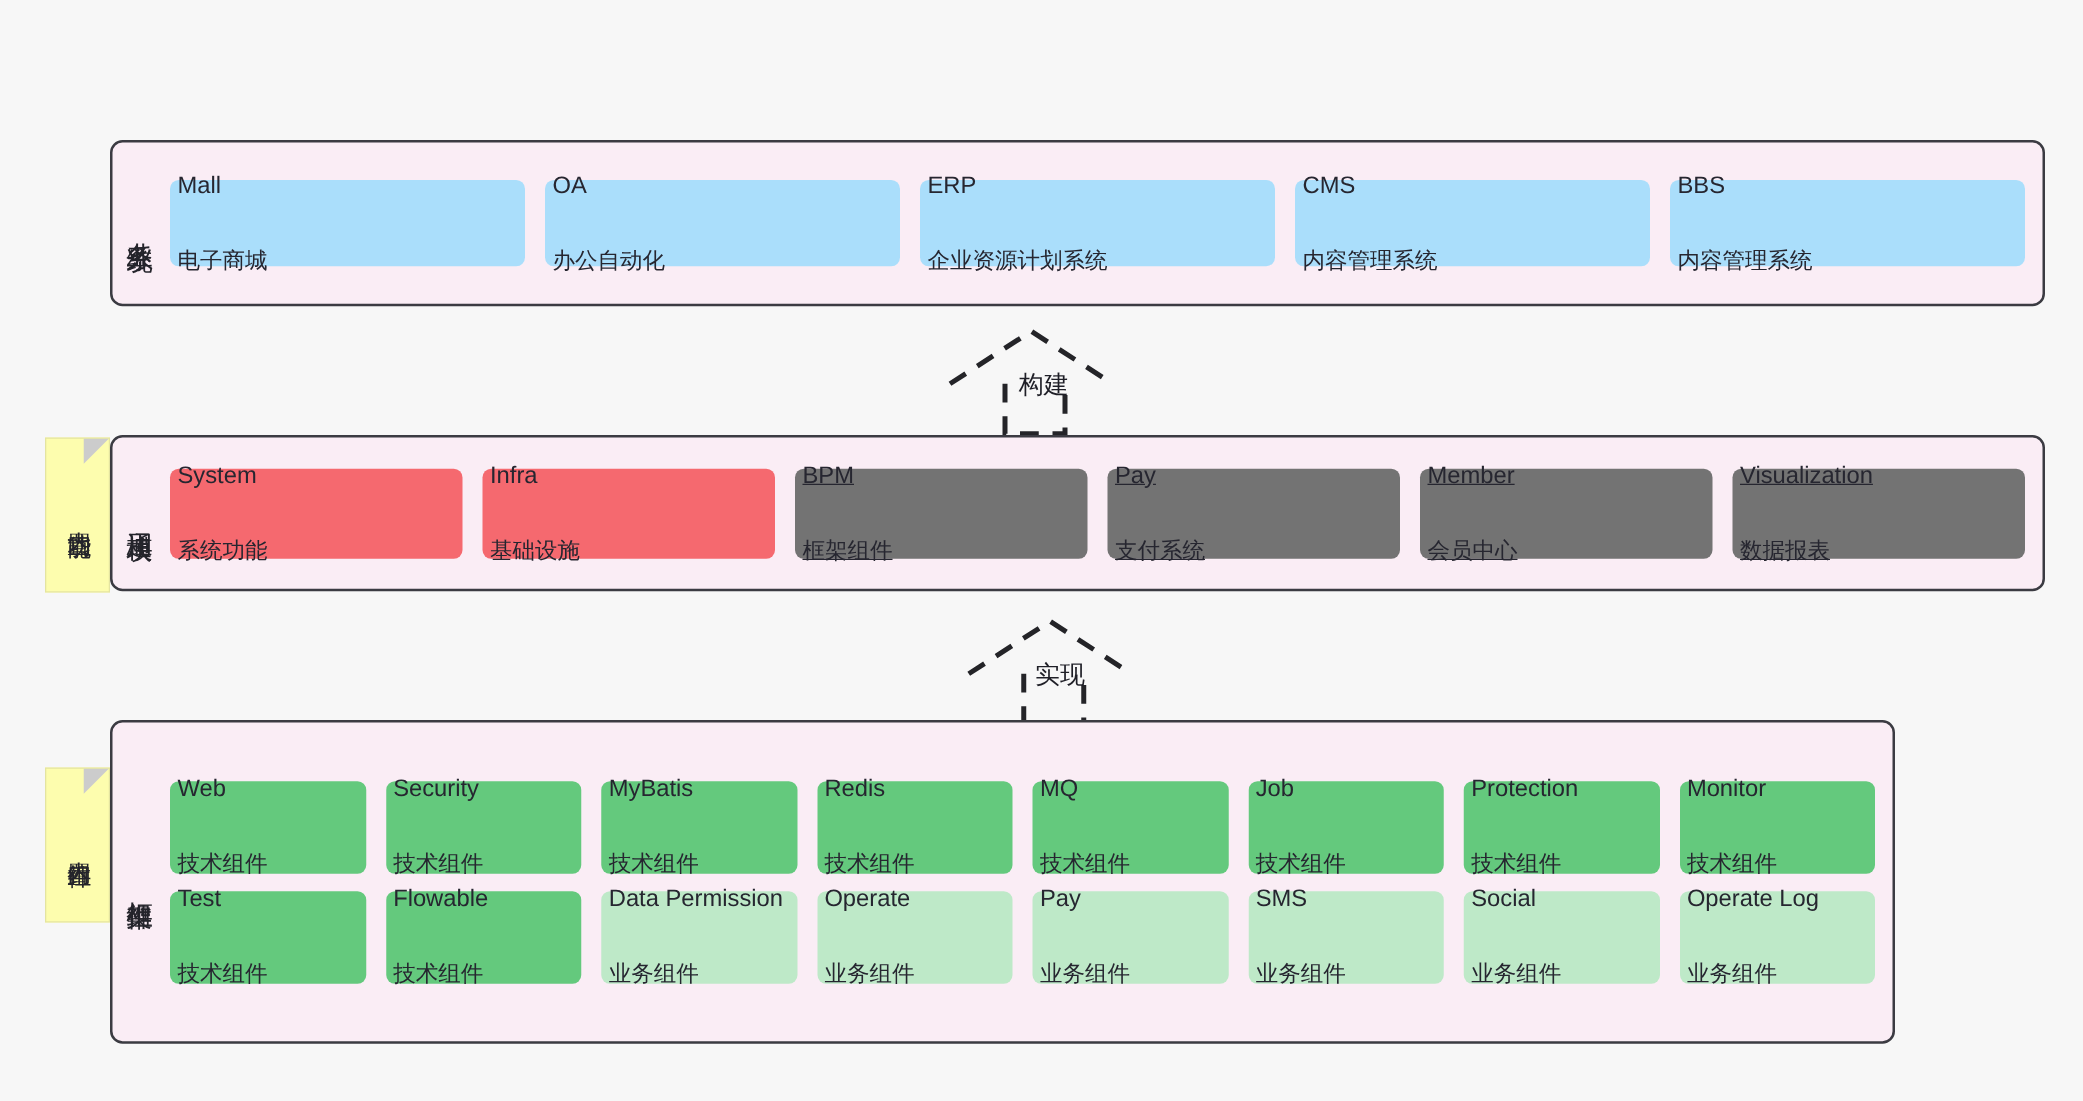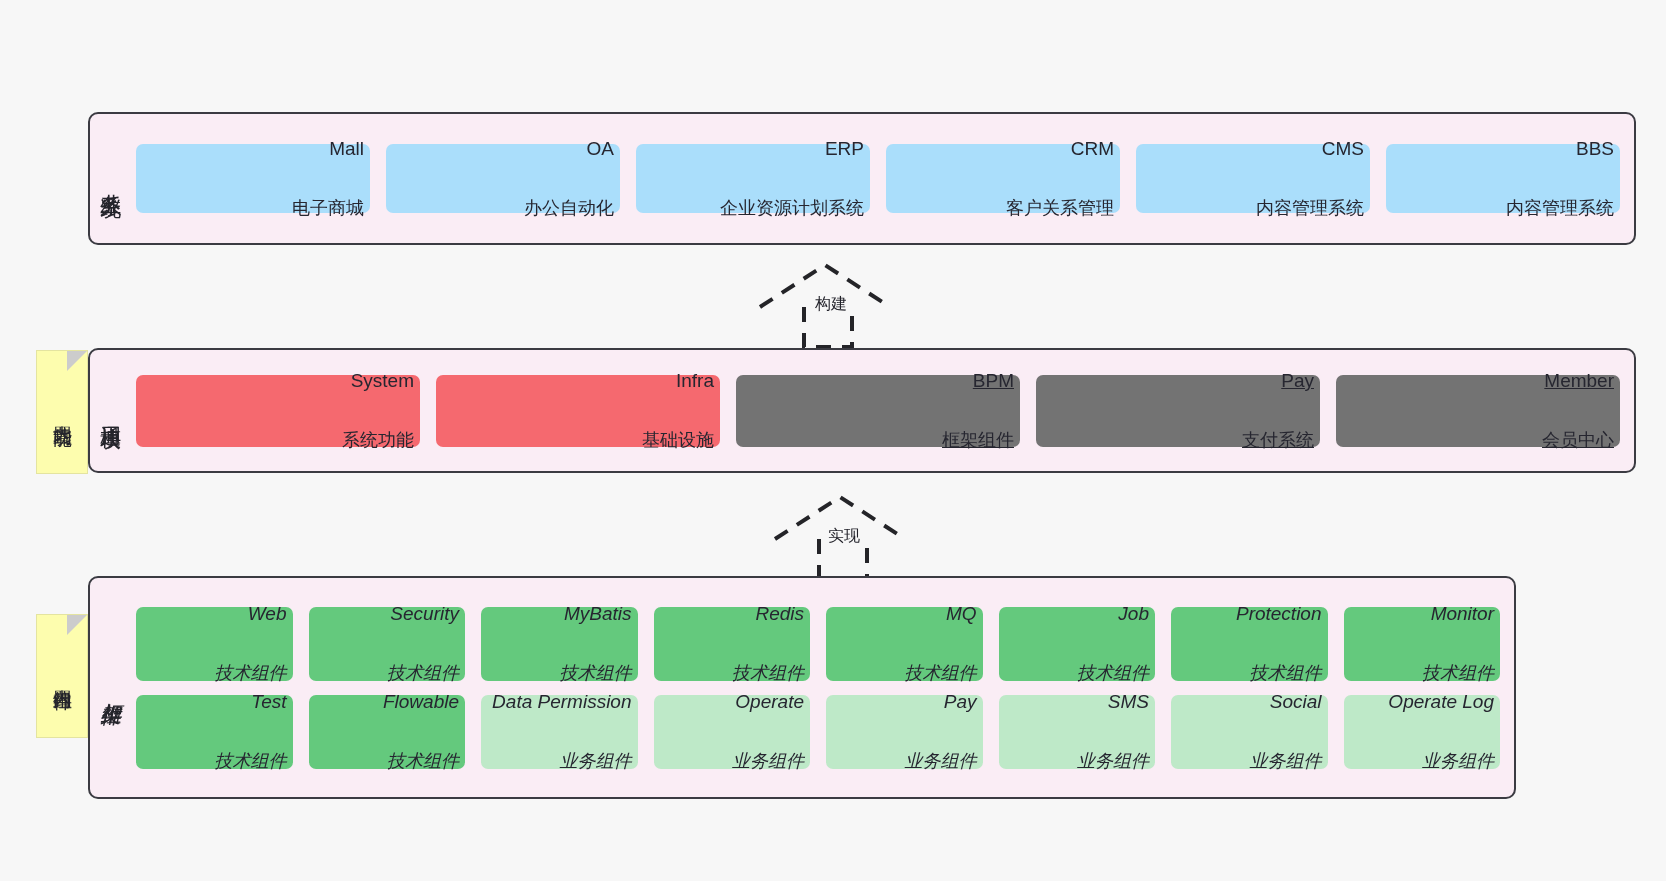--- a/index.html
+++ b/index.html
@@ -66,41 +66,41 @@
     gap: 16px;
     justify-content: flex-start;
   }
 
   
   .card {
     flex: 1 1 0;
     border-radius: 7px;
     display: flex;
     flex-direction: column;
-    align-items: flex-end;
+    align-items: flex-start;
     justify-content: center;
     text-align: center;
     color: #262630;
     box-sizing: border-box;
     padding: 4px 6px;
     line-height: 1.28;
   }
   .card .t1 { font-size: 19px; }
   .card .t2 { font-size: 18px; margin-top: 36px; }
 
   .c-blue      { background: #aadefb; }
   .c-red       { background: #f5696f; }
   .c-pink      { background: #737373; text-decoration: underline; }
   .c-green     { background: #64c97d; }
   .c-greenpale { background: #bee9c8; }
 
   
   #sec-business { left: 88px;  top: 112px; width: 1548px; height: 133px; }
   #sec-common   { left: 88px;  top: 348px; width: 1548px; height: 125px; }
-  #sec-frame    { left: 88px;  top: 576px; width: 1428px; height: 223px; font-style: italic; }
+  #sec-frame    { left: 88px;  top: 576px; width: 1428px; height: 259px; }
 
   #sec-business .card { height: 69px; }
   #sec-common   .card { height: 72px; }
   #sec-frame    .card { height: 74px; }
 
   
   .note {
     position: absolute;
     width: 52px;
     background: #fdfdae;
@@ -134,21 +134,21 @@
   .connector {
     position: absolute;
     width: 200px;
     height: 100px;
   }
   #conn-build   { left: 740px; top: 252px; }
   #conn-realize { left: 755px; top: 484px; }
 
   .conn-label {
     position: absolute;
-    font-size: 16px;
+    font-size: 20px;
     color: #1f1f27;
     background: transparent;
     white-space: nowrap;
     user-select: none;
   }
   #conn-build .conn-label   { left: 75px; top: 42px; }
   #conn-realize .conn-label { left: 73px; top: 42px; }
 </style>
 </head>
 <body>
@@ -163,24 +163,20 @@
           <span class="t1">Mall</span>
           <span class="t2">电子商城</span>
         </div>
         <div class="card c-blue">
           <span class="t1">OA</span>
           <span class="t2">办公自动化</span>
         </div>
         <div class="card c-blue">
           <span class="t1">ERP</span>
           <span class="t2">企业资源计划系统</span>
-        </div>
-        <div class="card c-blue">
-          <span class="t1">CRM</span>
-          <span class="t2">客户关系管理</span>
         </div>
         <div class="card c-blue">
           <span class="t1">CMS</span>
           <span class="t2">内容管理系统</span>
         </div>
         <div class="card c-blue">
           <span class="t1">BBS</span>
           <span class="t2">内容管理系统</span>
         </div>
       </div>
@@ -212,20 +208,24 @@
           <span class="t2">框架组件</span>
         </div>
         <div class="card c-pink">
           <span class="t1">Pay</span>
           <span class="t2">支付系统</span>
         </div>
         <div class="card c-pink">
           <span class="t1">Member</span>
           <span class="t2">会员中心</span>
         </div>
+        <div class="card c-pink">
+          <span class="t1">Visualization</span>
+          <span class="t2">数据报表</span>
+        </div>
       </div>
     </div>
   </div>
 
   <div class="connector" id="conn-realize">
     <svg width="200" height="100" viewBox="0 0 200 100">
       <path d="M 20 55 L 85 13 L 150 55" fill="none" stroke="#242428" stroke-width="4" stroke-dasharray="15 11" stroke-linecap="butt"></path>
       <path d="M 64 55 L 64 95 L 112 95 L 112 55" fill="none" stroke="#242428" stroke-width="4" stroke-dasharray="15 11" stroke-linecap="butt"></path>
     </svg>
     <span class="conn-label">实现</span>

